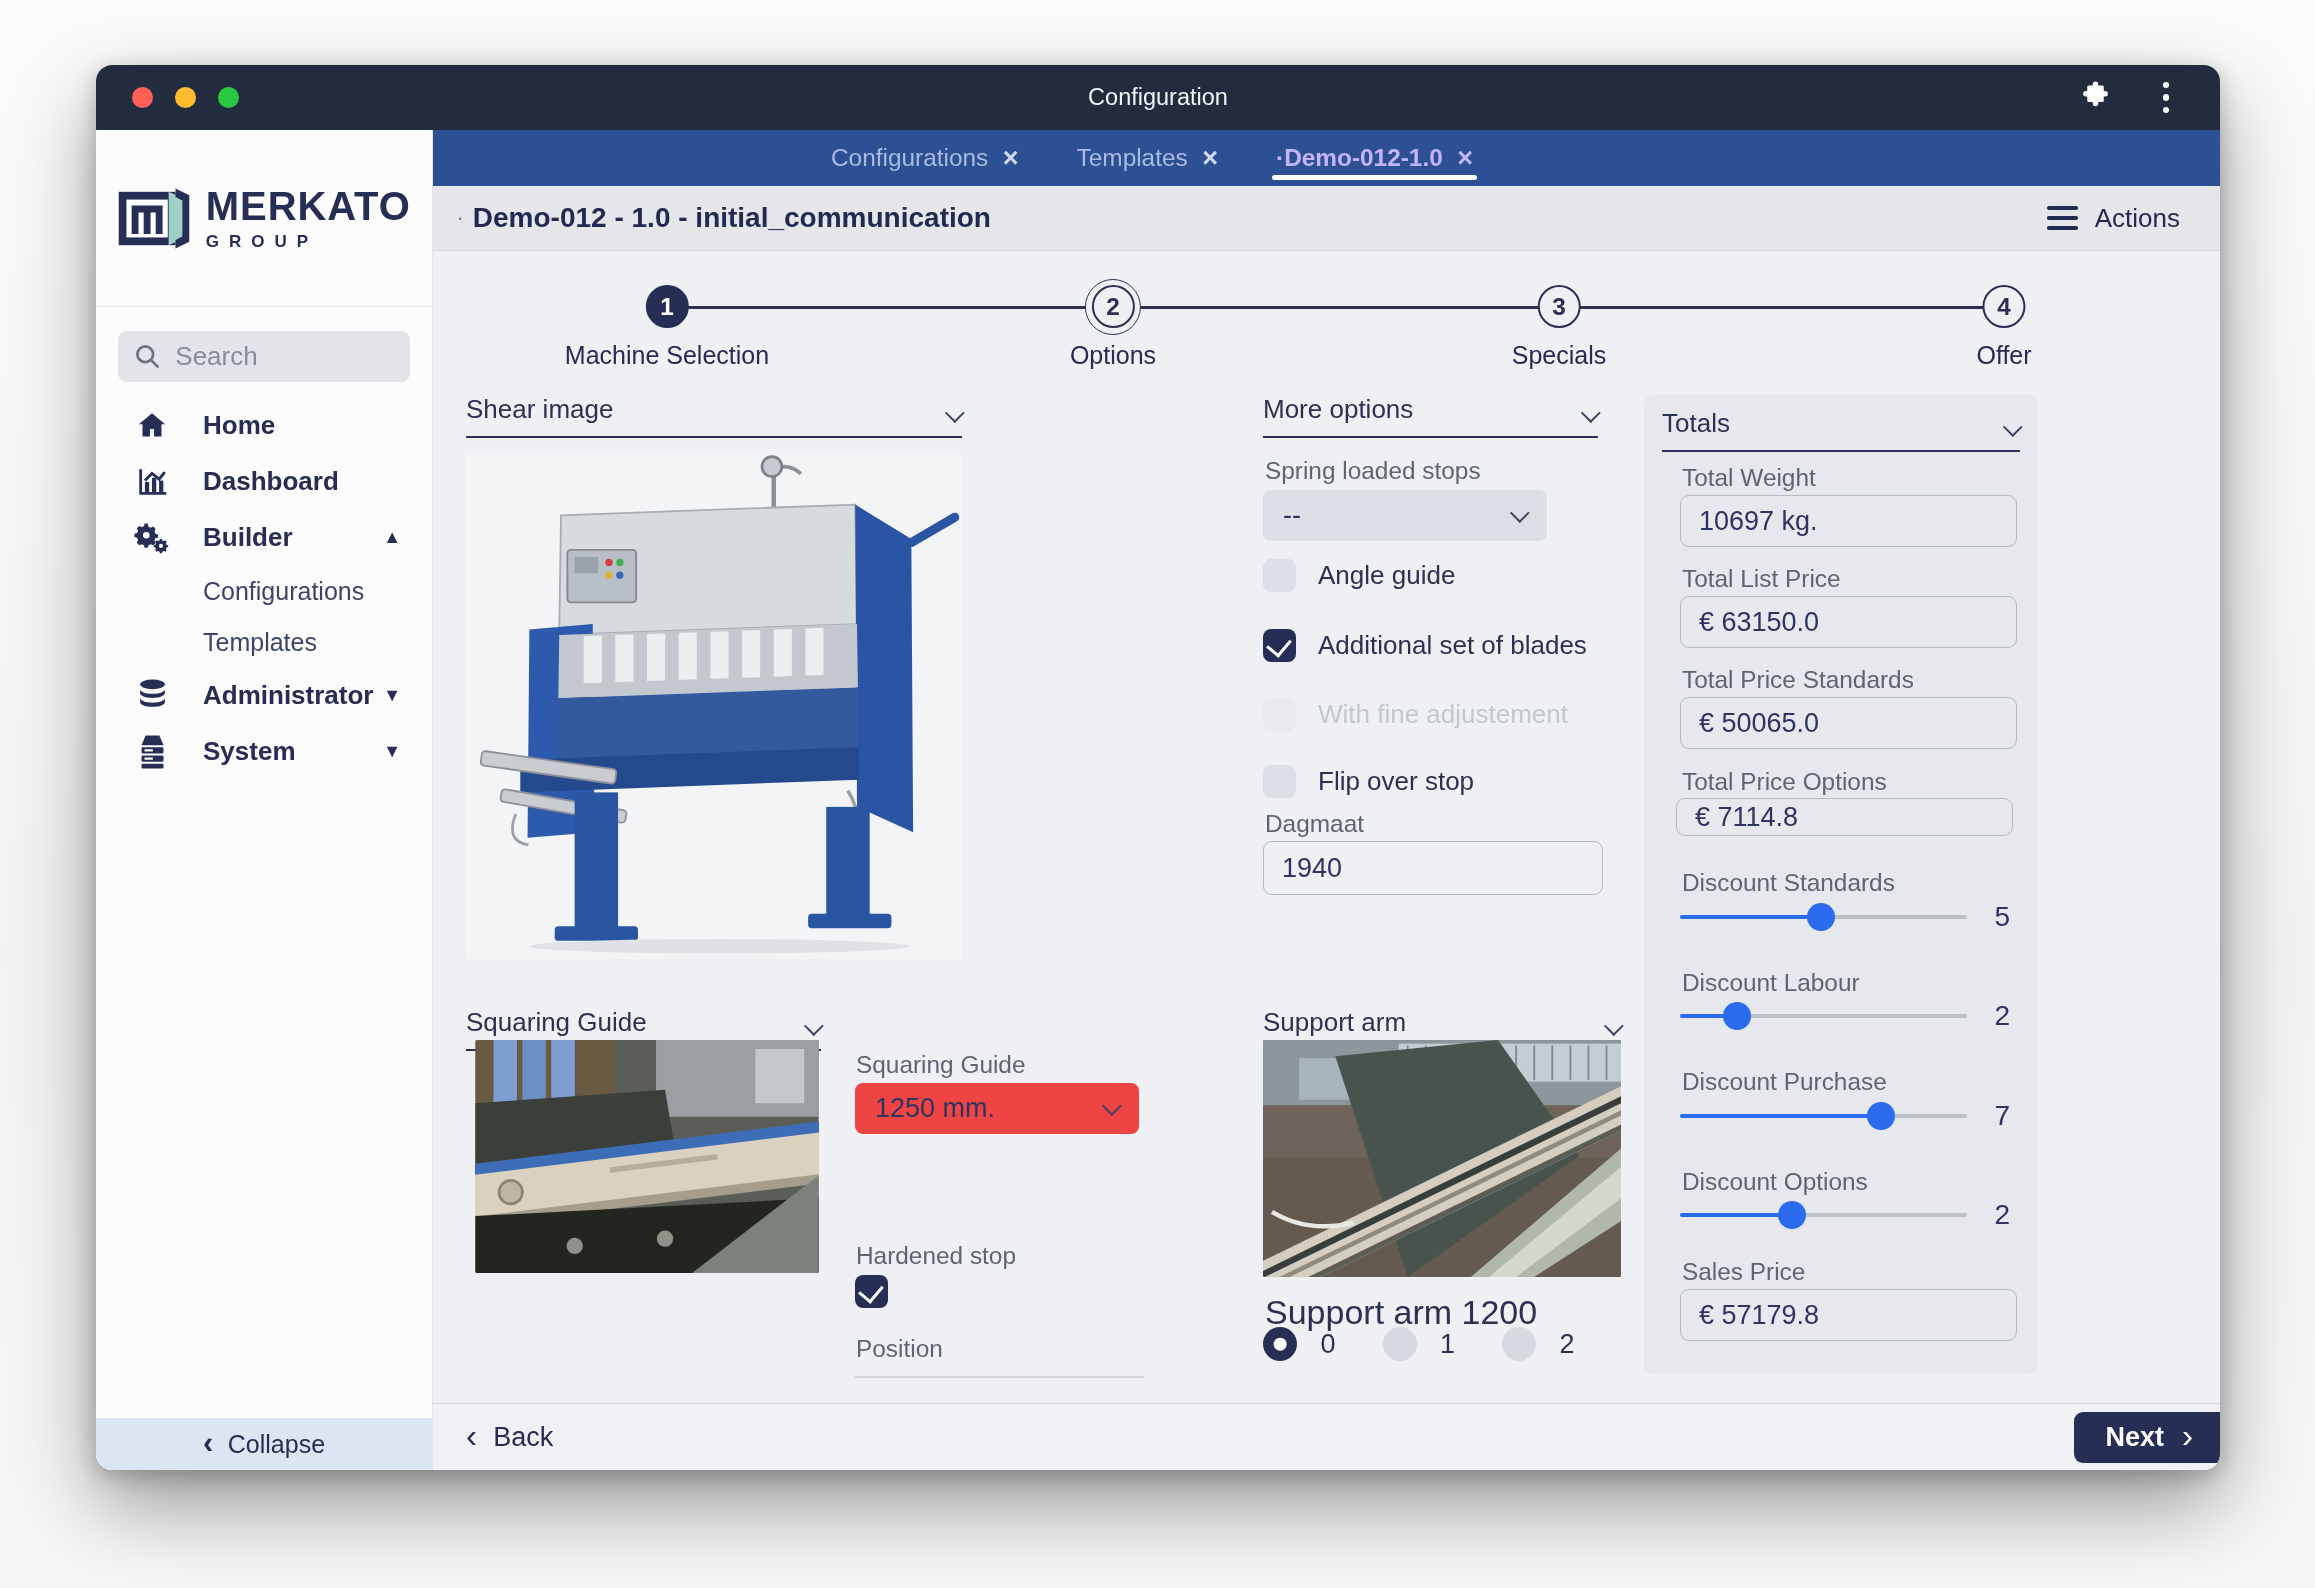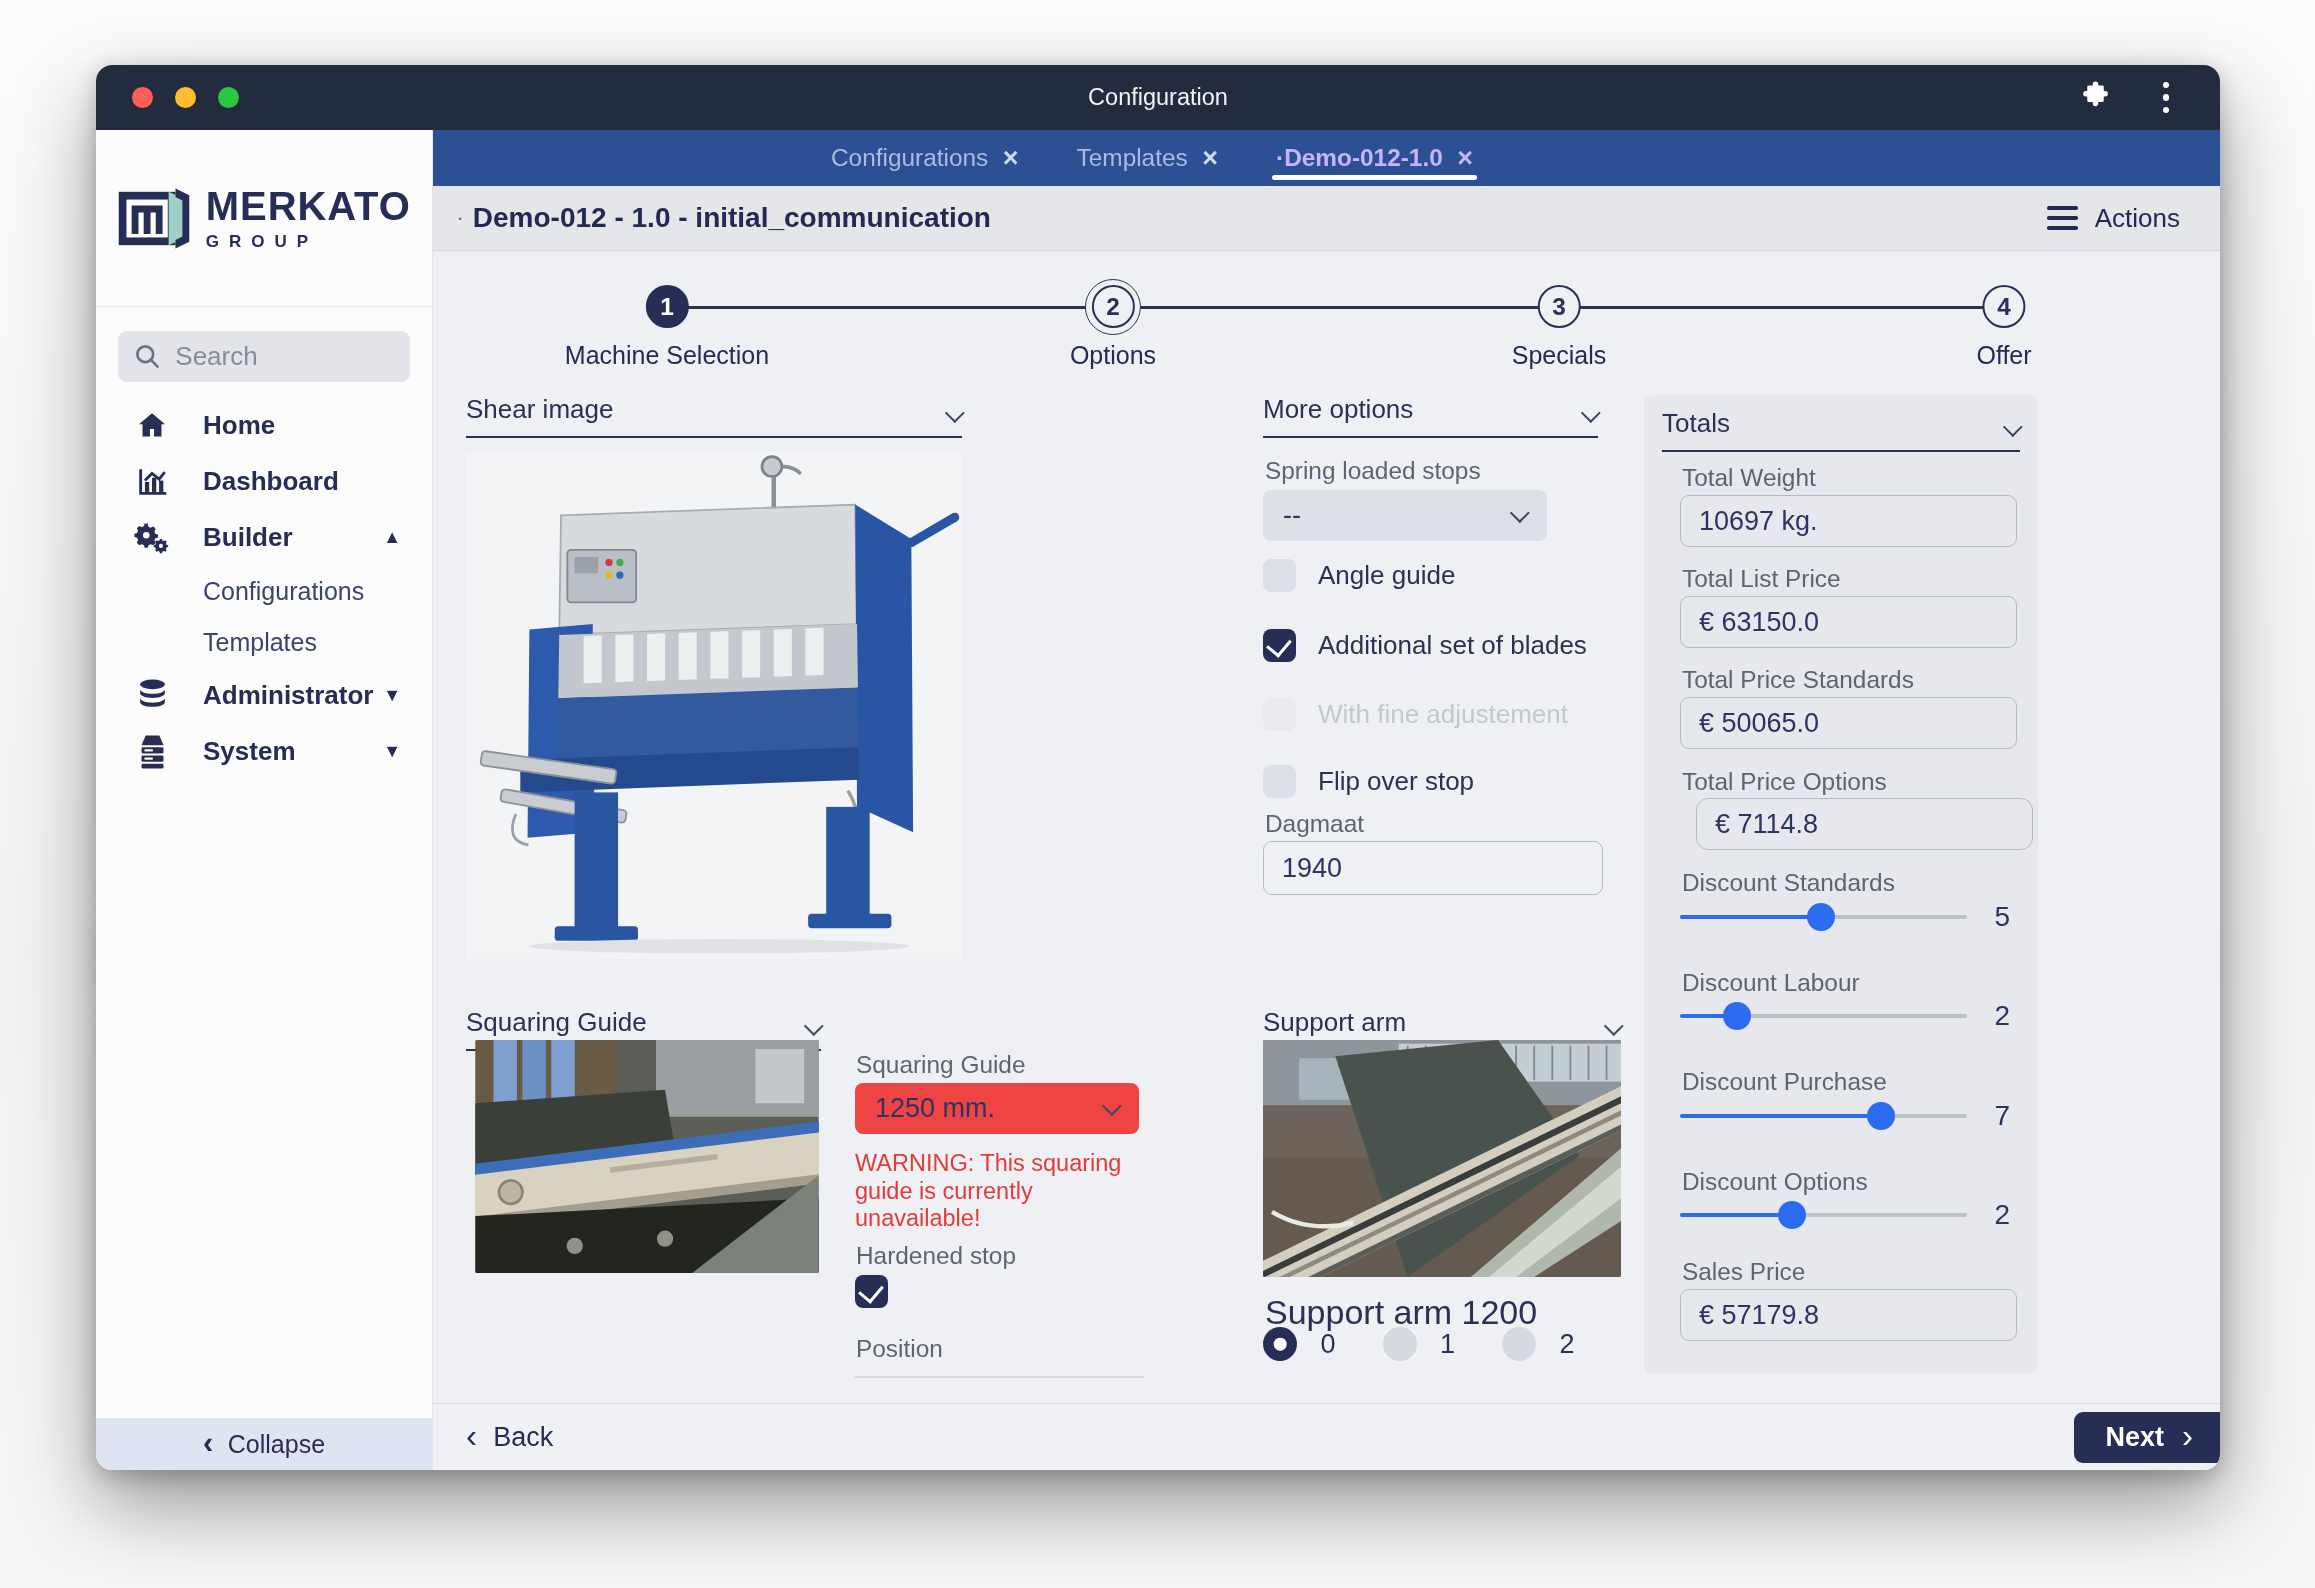--- a/index.html
+++ b/index.html
@@ -427,21 +427,21 @@
           <div class="f-box" style="left:36px; top:201px; width:337px; height:52px;">
             <span>€ 63150.0</span>
           </div>
 
           <div class="f-label" style="left:38px; top:271px;">Total Price Standards</div>
           <div class="f-box" style="left:36px; top:302px; width:337px; height:52px;">
             <span>€ 50065.0</span>
           </div>
 
           <div class="f-label" style="left:38px; top:373px;">Total Price Options</div>
-          <div class="f-box" style="left:52px; top:403px; width:337px; height:52px;border-radius:12px;">
+          <div class="f-box" style="left:32px; top:403px; width:337px; height:38px;">
             <span>€ 7114.8</span>
           </div>
 
           <div class="f-label" style="left:38px; top:474px;">Discount Standards</div>
           <div class="slider-row" style="top:507px;">
             <div class="slider-track">
               <div class="slider-fill" style="width: 49%;"></div>
               <div class="slider-thumb" style="left: 49%;"></div>
             </div>
             <span class="slider-val">5</span>
@@ -509,21 +509,20 @@
             <circle cx="110" cy="228" r="9" fill="#8f9289"></circle>
             <circle cx="210" cy="220" r="9" fill="#8f9289"></circle>
           </svg>
         </div>
 
         <div class="f-label" style="left:423px; top:800px;">Squaring Guide</div>
         <div class="select peach" style="left:422px; top:832px; width:284px; height:51px;">
           <span>1250 mm.</span>
           <span class="chev-down"></span>
         </div>
-        <div class="warning-text" style="left:422px; top:899px; width:271px;">WARNING: This squaring guide is currently unavailable!</div>
         <div class="f-label" style="left:423px; top:991px;">Hardened stop</div>
         <div class="cb-row" style="left:422px; top:1024px;">
           <span class="checkbox checked"></span>
         </div>
         <div class="f-label" style="left:423px; top:1084px;">Position</div>
         <div class="divider-line" style="left:422px; top:1125px; width:289px;"></div>
 
         <div class="sec-header" style="left:830px; top:756px; width:358px;">
           <span class="sh-label">Support arm</span>
           <span class="chev-down"></span>

